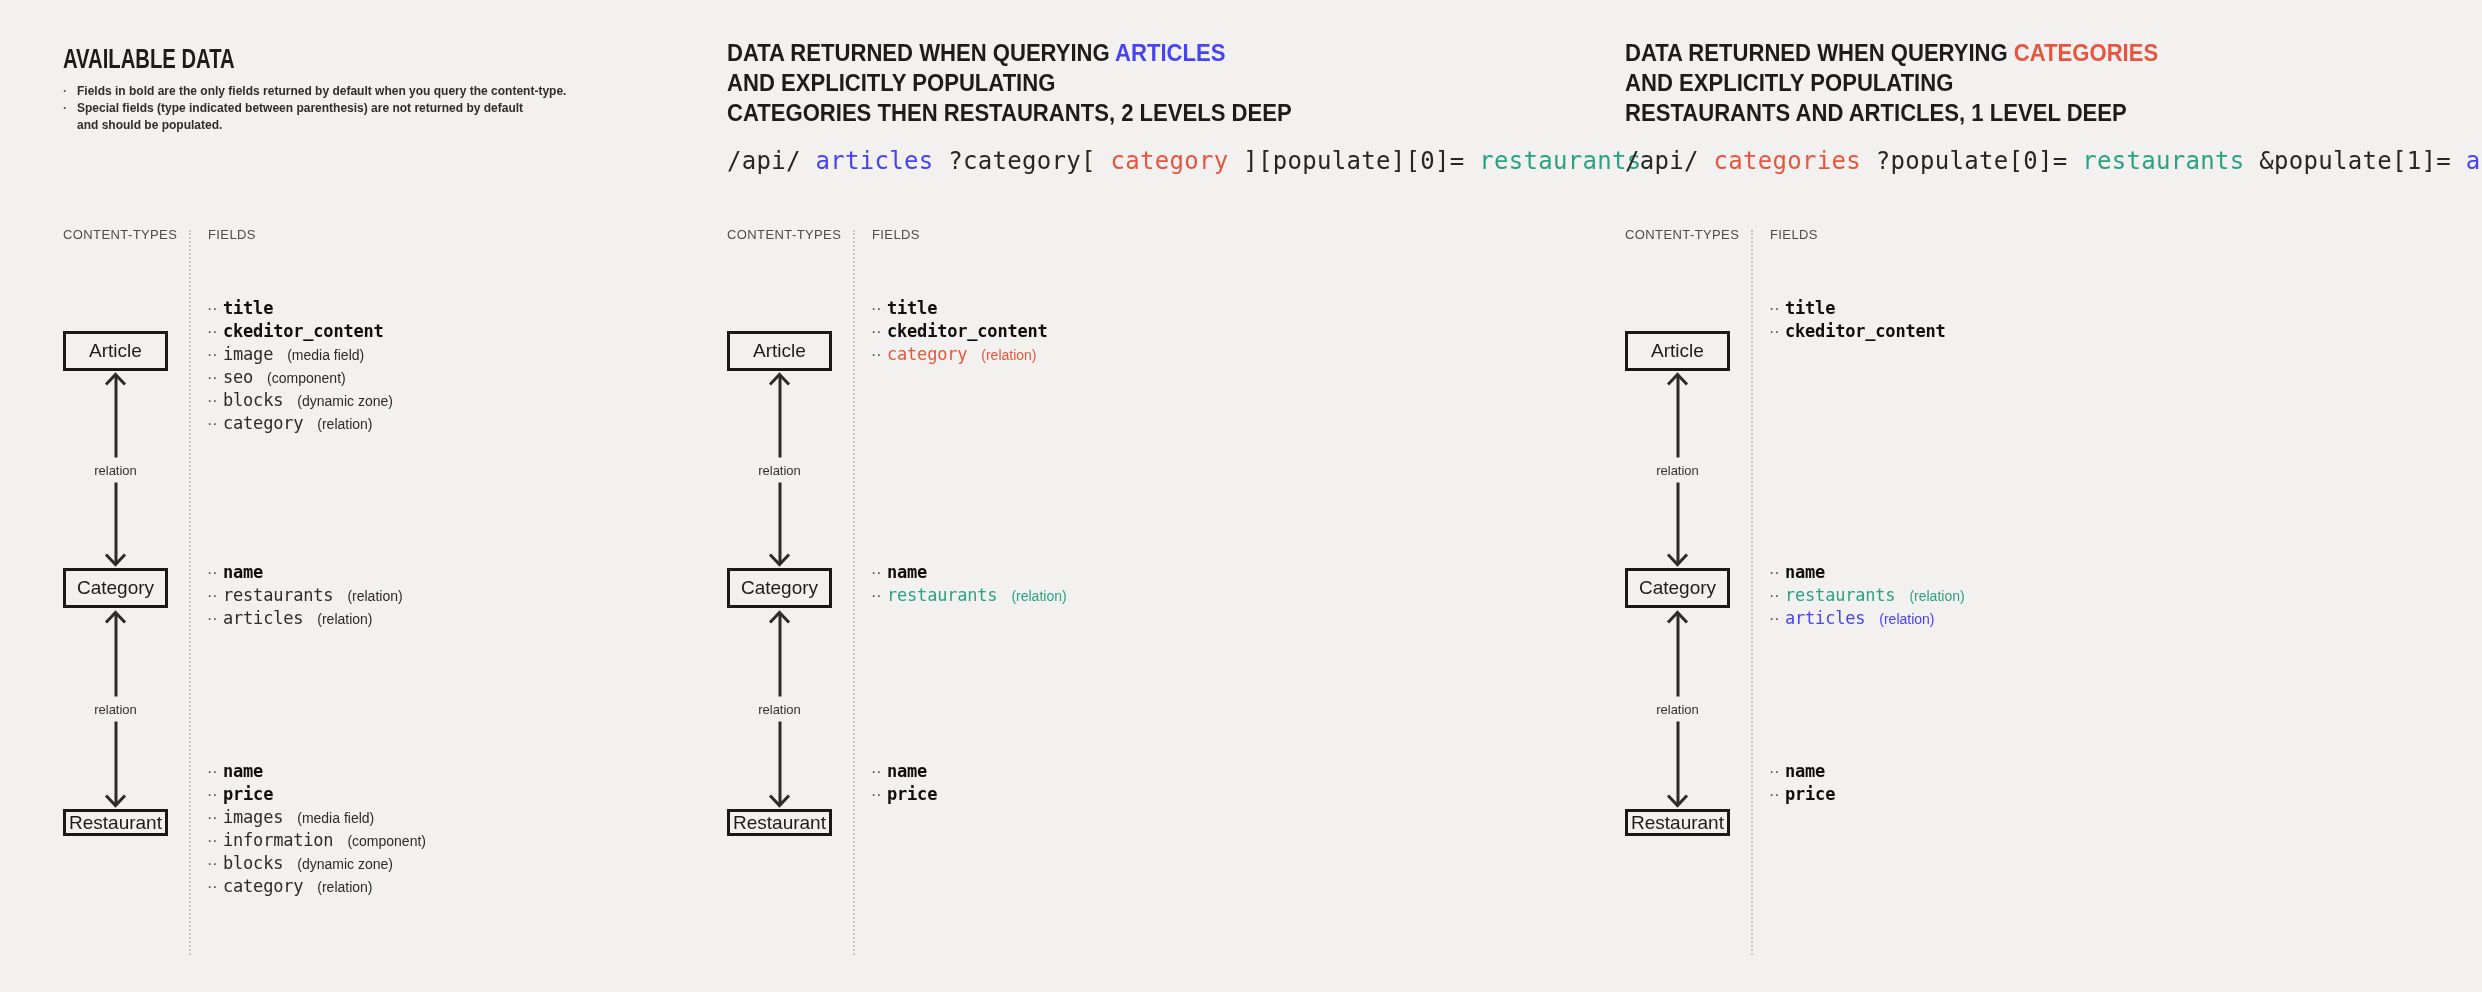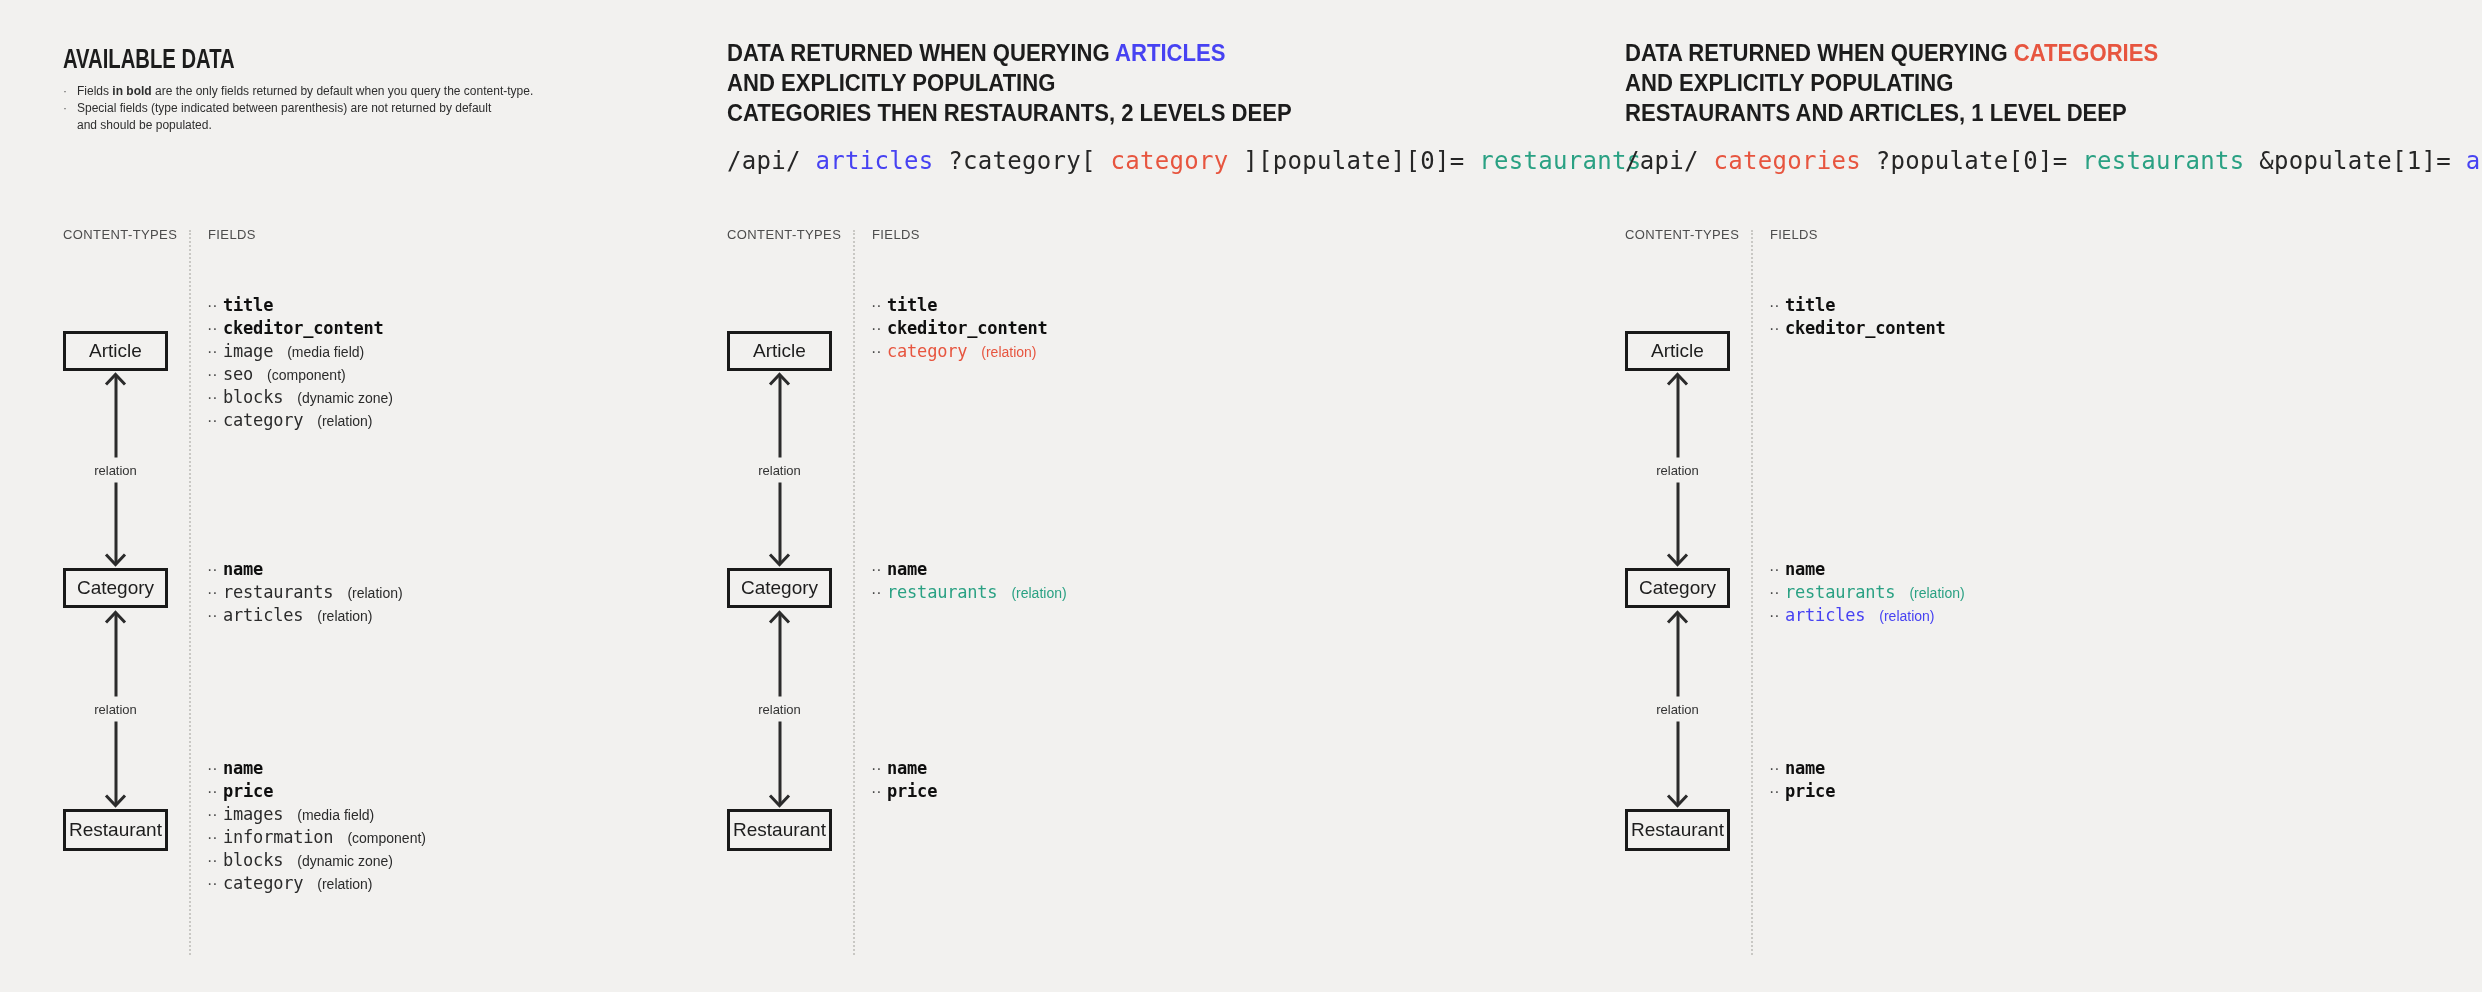--- a/index.html
+++ b/index.html
@@ -35,21 +35,21 @@
     position:absolute;left:0;top:38px;
     font-size:24px;font-weight:700;line-height:30px;white-space:nowrap;
     transform:scaleX(.92);transform-origin:left top;color:#1c1c1c;
   }
   .c-blue{color:var(--blue);}
   .c-red{color:var(--red);}
   .c-teal{color:var(--teal);}
 
   
   .notes{position:absolute;left:0;top:83px;font-size:12px;color:#2e2e2e;}
-  .note-line{line-height:17px;white-space:nowrap;}
+  .note-line{line-height:17px;white-space:nowrap;font-weight:bold;}
   .nb{display:inline-block;width:14px;}
   .nb::before{content:"·";color:#555;}
   .nb.empty::before{content:"";}
 
   
   .api{
     position:absolute;left:0;top:147px;
     font-family:"DejaVu Sans Mono","Liberation Mono",monospace;
     font-size:24px;letter-spacing:.3px;white-space:nowrap;color:#262626;
   }
@@ -66,41 +66,41 @@
 
   
   .ctbox{
     position:absolute;left:0;width:105px;height:40px;
     border:3px solid #191919;
     display:flex;align-items:center;justify-content:center;
     font-size:19px;white-space:nowrap;color:#1d1d1d;
   }
   .box-article{top:331px;}
   .box-category{top:568px;}
-  .box-restaurant{top:809px;height:42px;}
+  .box-restaurant{top:809px;height:27px;}
 
   
   .arrow{position:absolute;left:40px;width:25px;}
   .arrow-1{top:372px;height:195px;}
   .arrow-2{top:610px;height:198px;}
   .aline{position:absolute;left:50%;transform:translateX(-50%);top:4px;bottom:4px;width:3px;background:var(--line);}
   .chev{position:absolute;left:0;width:25px;height:14px;}
   .chev-top{top:0;}
   .chev-bot{bottom:0;}
   .rel{
     position:absolute;left:50%;top:50%;transform:translate(-50%,-50%);
     background:var(--bg);padding:5px 2px;font-size:13px;color:#333;white-space:nowrap;
   }
 
   
   .flist{position:absolute;left:144px;}
   .fl-article{top:292px;}
   .fl-category{top:556px;}
   .fl-restaurant{top:755px;}
-  .frow{height:23px;line-height:26px;white-space:nowrap;}
+  .frow{height:23px;line-height:33px;white-space:nowrap;}
   .fdot{display:inline-block;width:16px;color:#494949;font-size:16px;}
   .fdot::before{content:"·";}
   .fname{
     font-family:"DejaVu Sans Mono","Liberation Mono",monospace;
     font-size:17px;letter-spacing:-.2px;color:#2b2b2b;
   }
   .fname.bold{font-weight:700;color:#0f0f0f;}
   .ftype{font-size:14px;color:#2b2b2b;margin-left:14px;}
   .fname.c-red,.ftype.c-red{color:var(--red);}
   .fname.c-teal,.ftype.c-teal{color:var(--teal);}

